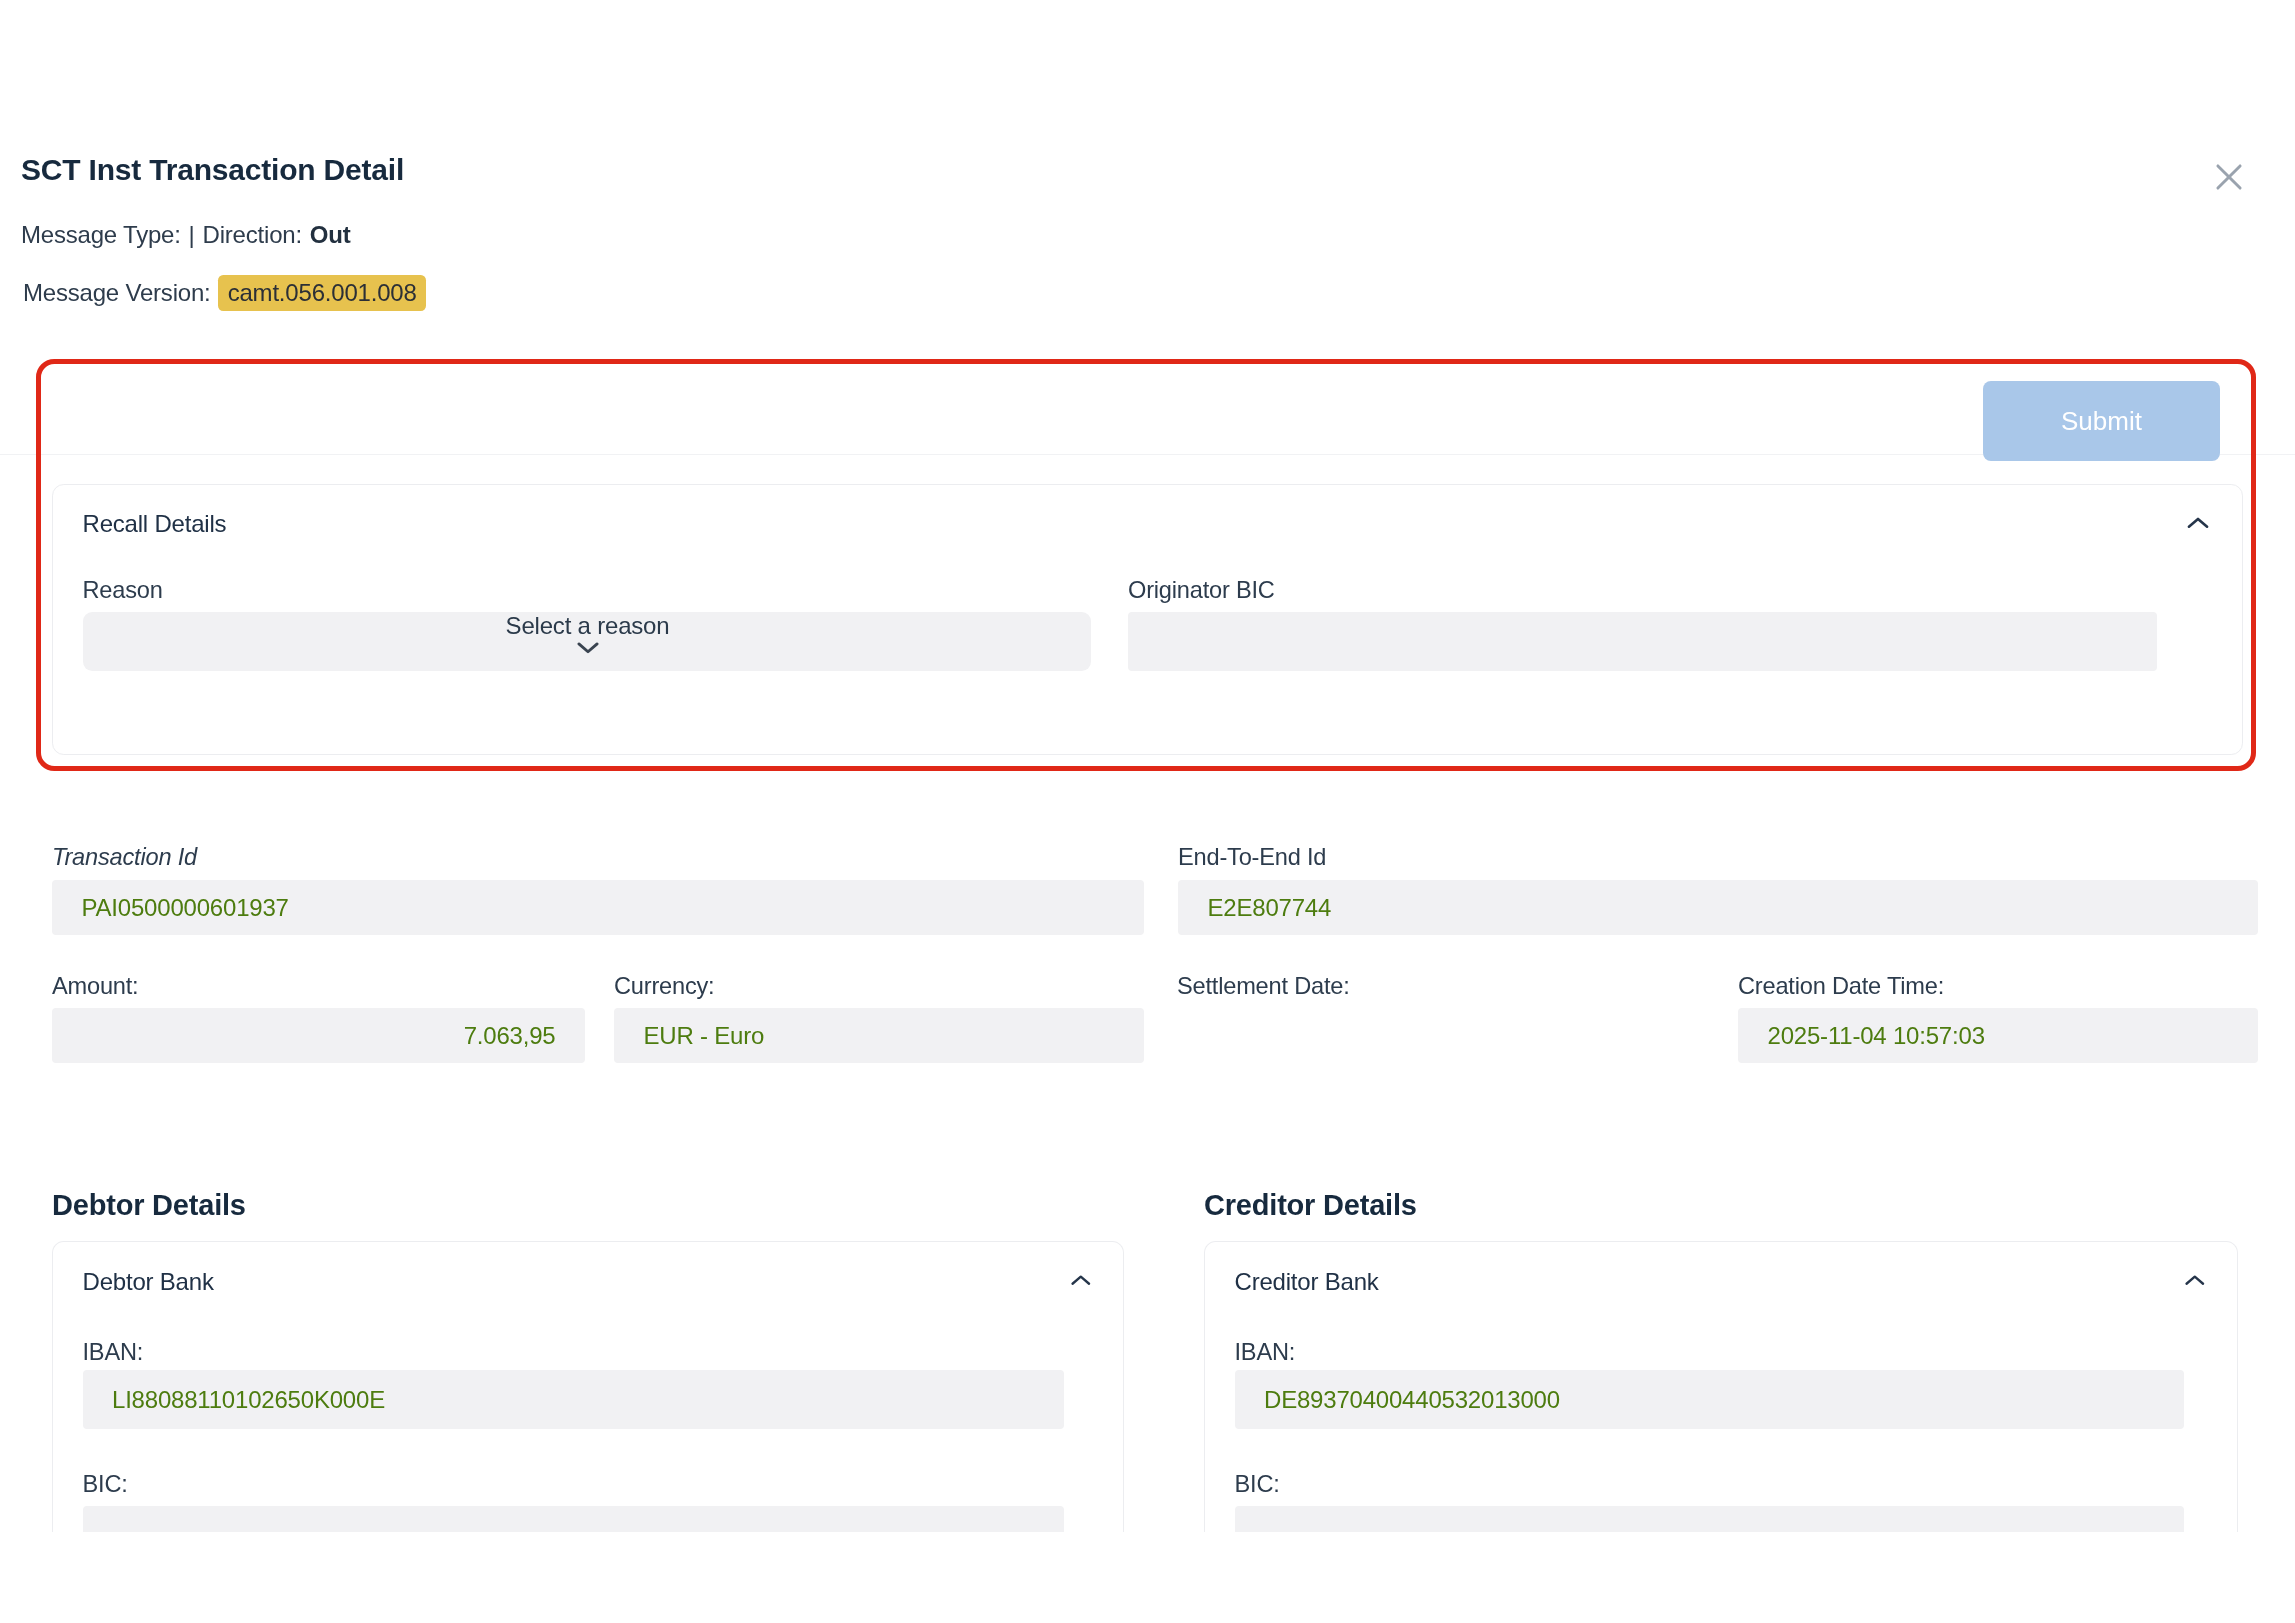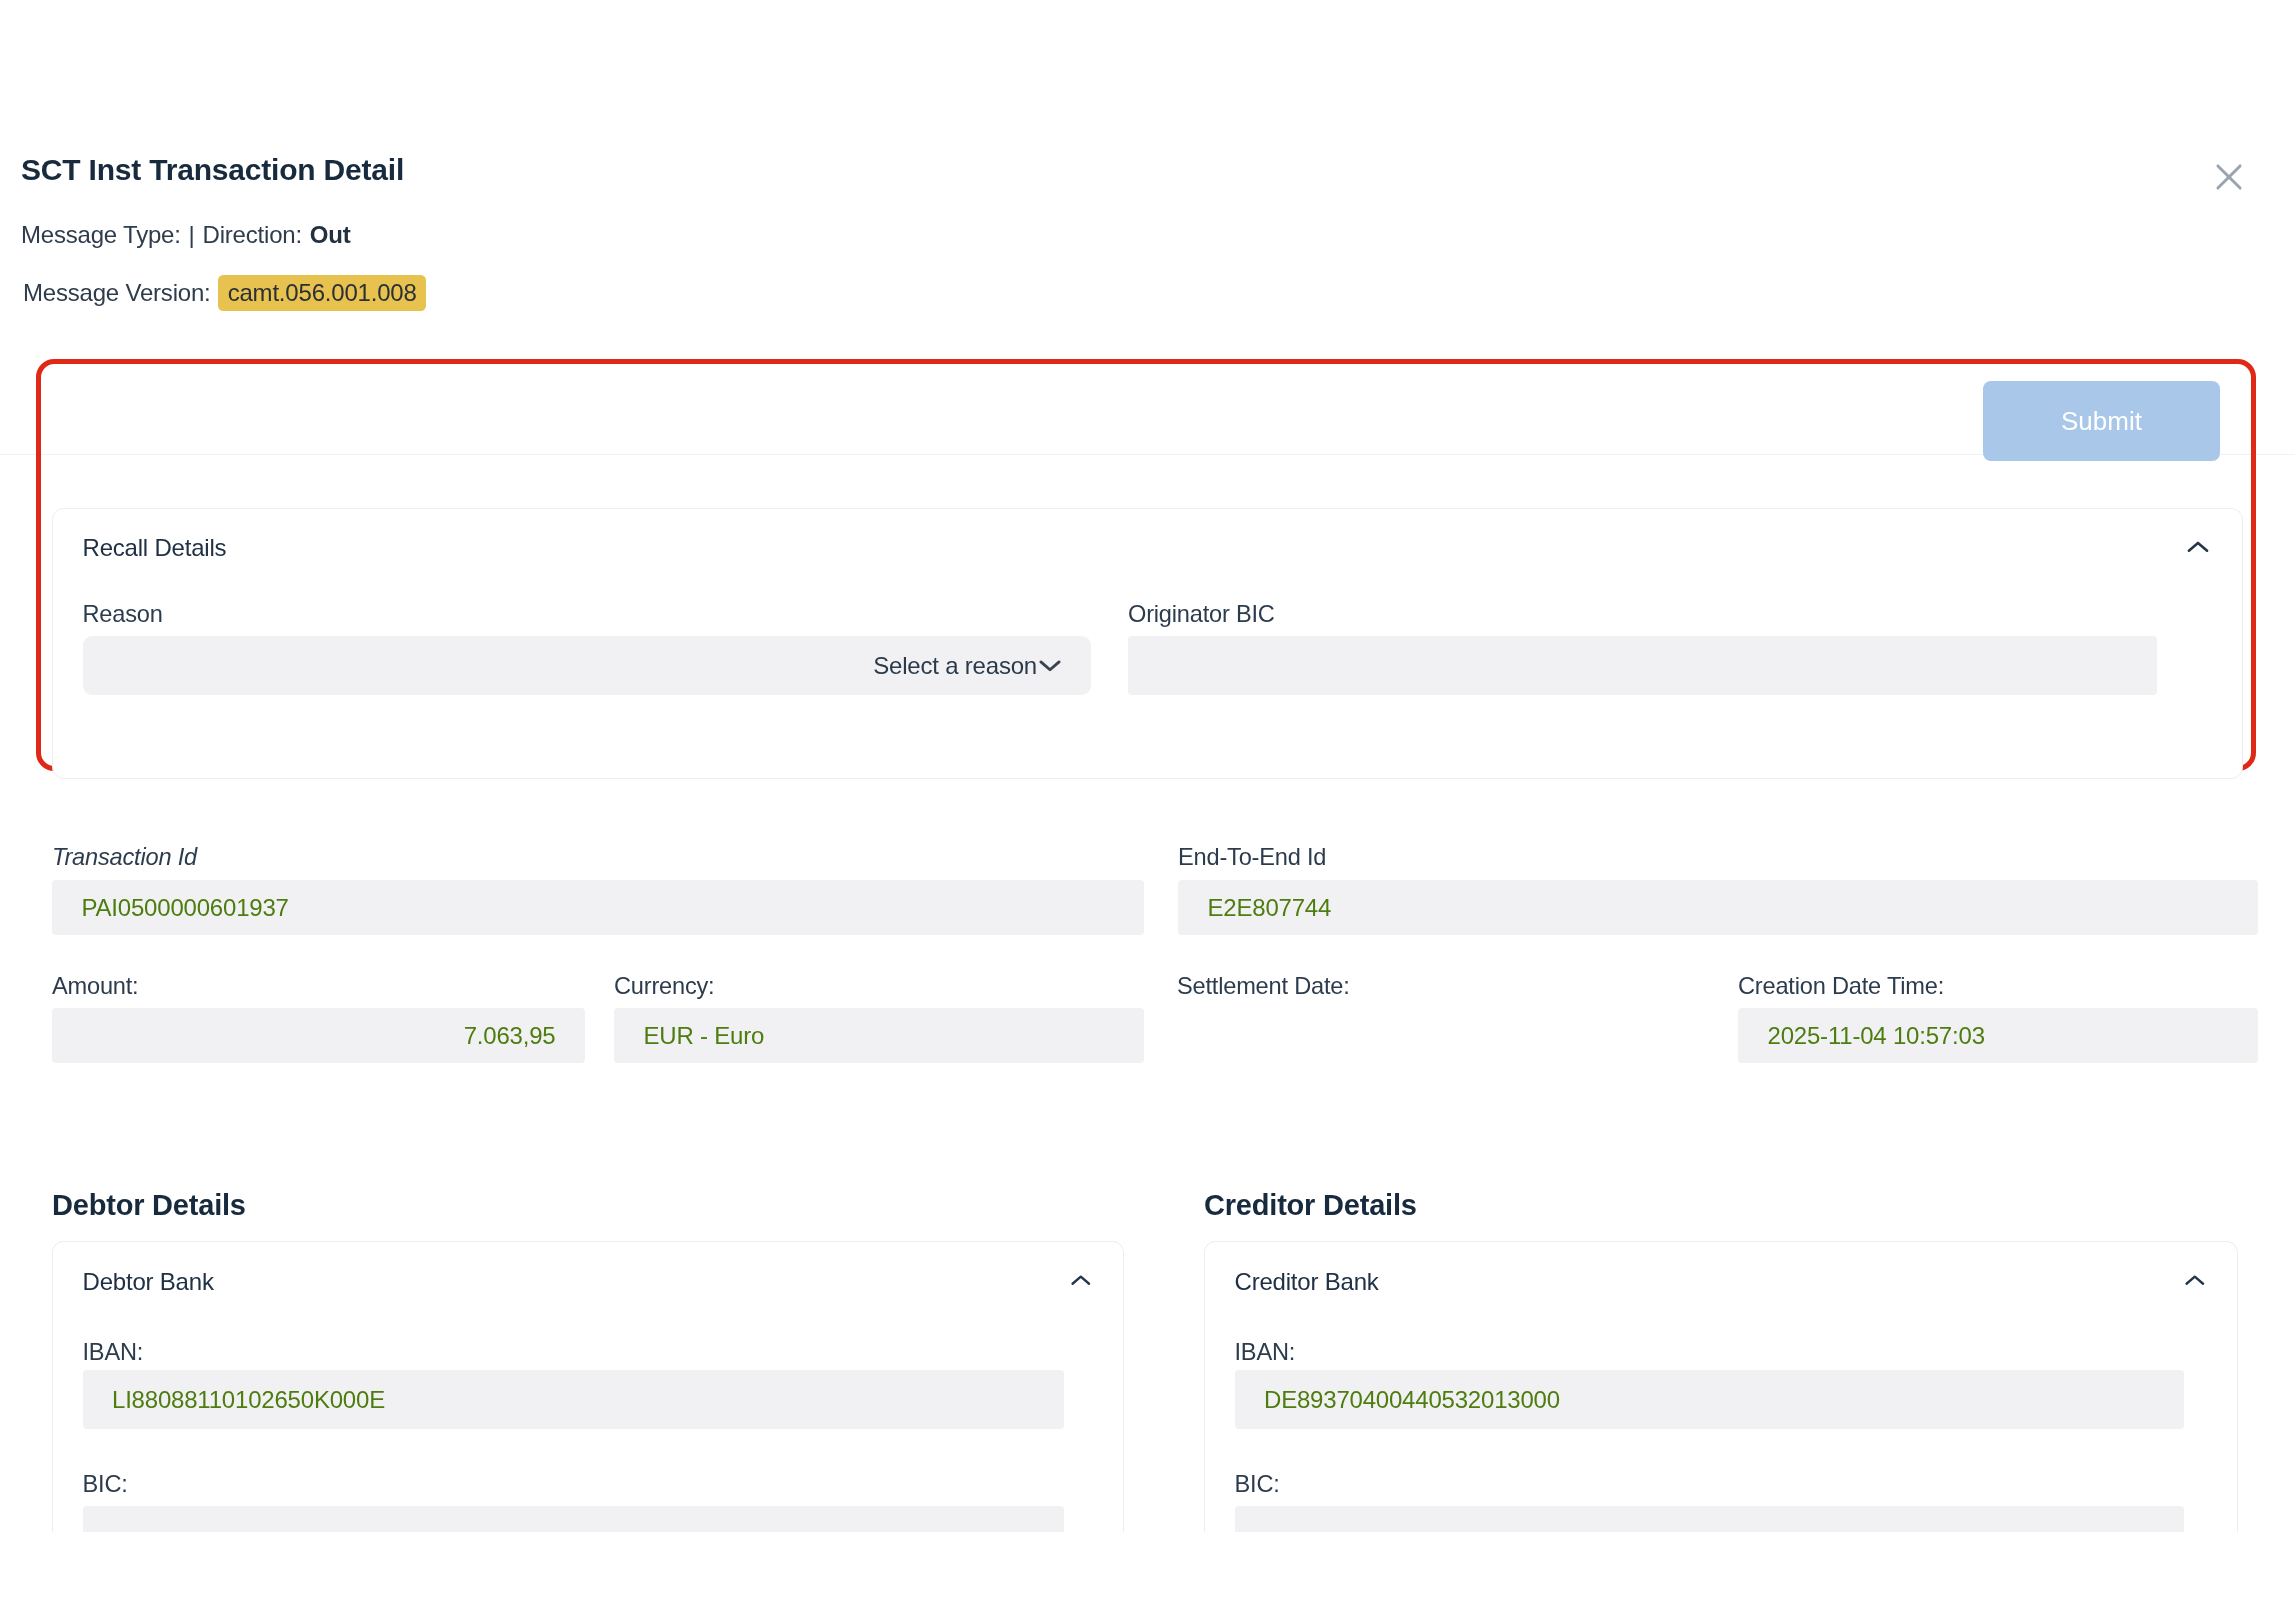--- a/index.html
+++ b/index.html
@@ -34,39 +34,39 @@
   .submit-btn{
     left:1983px;top:381px;width:237px;height:80px;
     background:#a9c7e9;color:#ffffff;font-size:26px;
     border:none;border-radius:7.9px;
     display:flex;align-items:center;justify-content:center;
     font-family:inherit;letter-spacing:0;
   }
 
   
   .card{background:#ffffff;border:1.3px solid #ecedf0;border-radius:11.8px;box-sizing:border-box;}
-  .recall-card{left:52px;top:508px;width:2191px;height:271px;}
+  .recall-card{left:52px;top:484px;width:2191px;height:271px;}
   .card-title{font-size:24px;color:#203146;}
   .chev-btn{cursor:pointer;display:flex;align-items:center;justify-content:center;width:37px;height:29px;}
 
   .field-label{font-size:23.6px;color:#2d3c4d;}
 
   .ctrl{
     background:#f1f1f3;border-radius:9.2px;box-sizing:border-box;
     height:59px;display:flex;align-items:center;
     font-size:24px;color:#2b3a4a;
   }
   .ctrl-input{
     background:#f1f1f3;border:none;border-radius:4px;box-sizing:border-box;
     height:55px;font-size:24px;color:#4d7c0f;
     padding:0 29.5px;font-family:inherit;letter-spacing:-0.2px;width:100%;
   }
   .right-align{text-align:right;}
 
-  .select{justify-content:flex-end;padding:0 27.5px 0 29.5px;cursor:pointer;}
+  .select{justify-content:flex-start;padding:0 27.5px 0 29.5px;cursor:pointer;flex-direction:column;}
 
   
   .section-heading{font-size:29px;font-weight:700;color:#172a3e;}
 
   .bank-card{top:1241px;height:291px;border-bottom:none;border-radius:11.8px 11.8px 0 0;overflow:hidden;}
   .debtor-card{left:52px;width:1072px;}
   .creditor-card{left:1204px;width:1034px;}
 
   svg{display:block;}
 </style>

